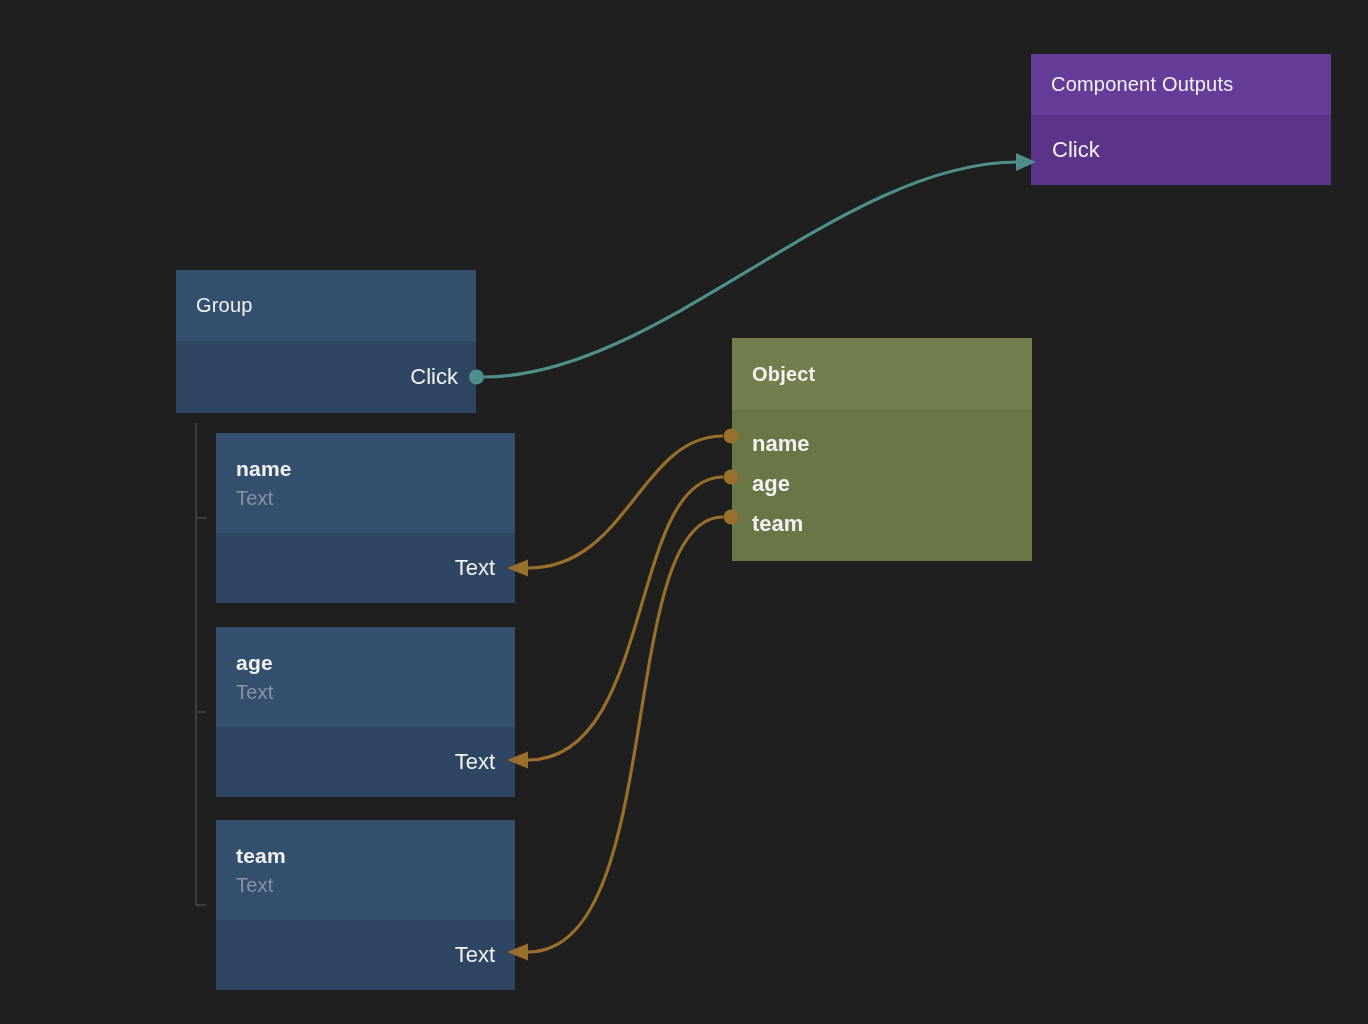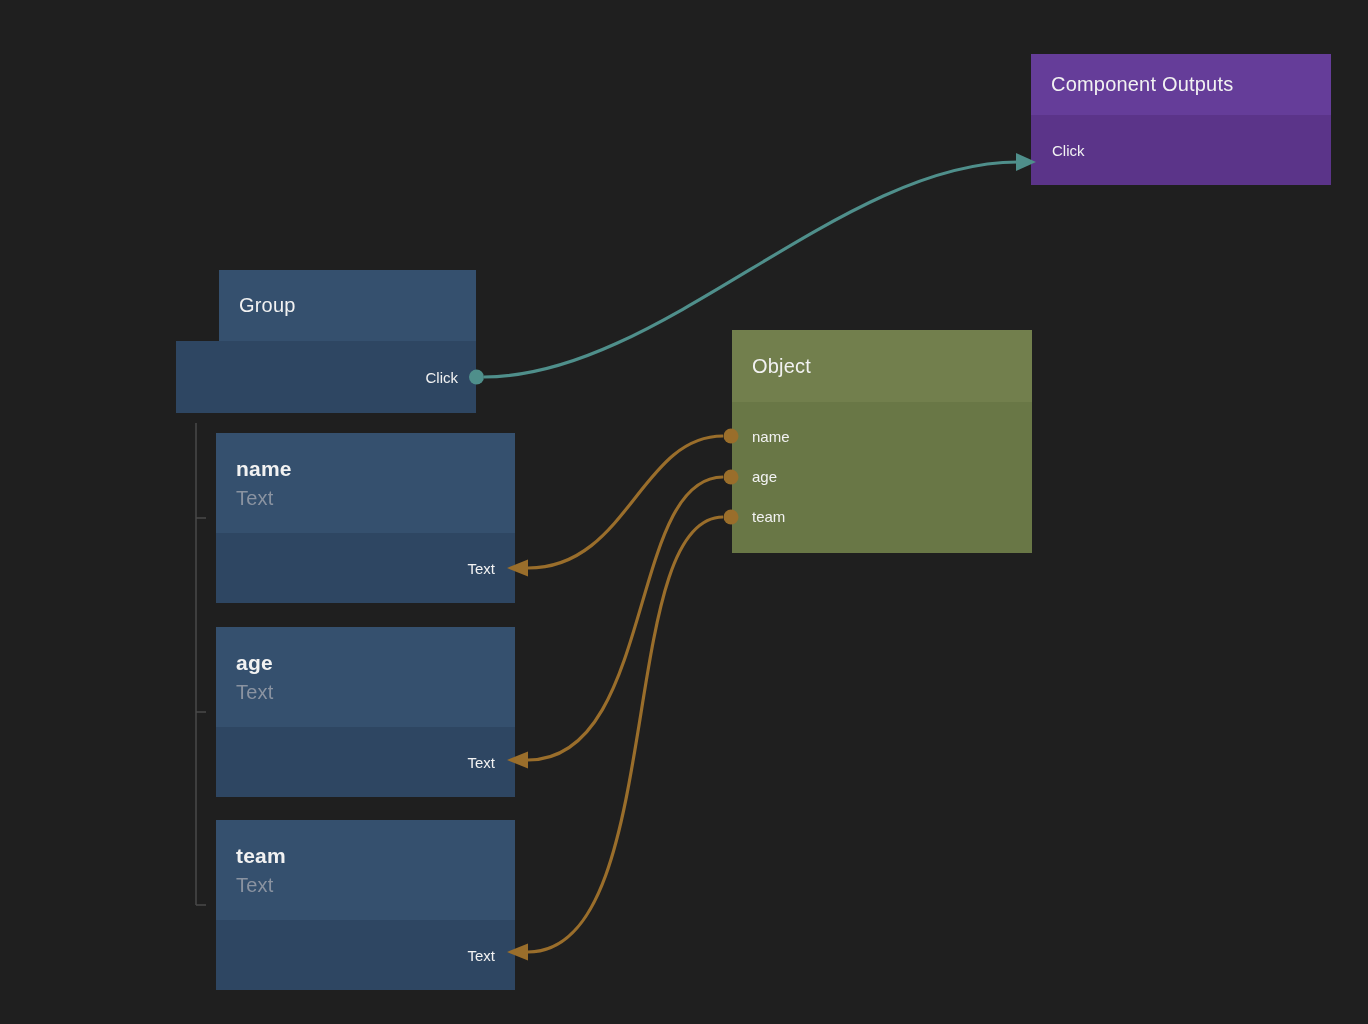--- a/index.html
+++ b/index.html
@@ -32,46 +32,46 @@
   .node .hdr {
     display: flex;
     align-items: center;
     padding: 0 20px;
     font-size: 20px;
     letter-spacing: 0.2px;
   }
   .node .body-row {
     display: flex;
     align-items: center;
-    font-size: 15px;
+    font-size: 22px;
   }
   
   .blue .hdr  { background: #35506E; }
   .blue .body { background: #2E4662; }
   
   .purple .hdr  { background: #653D99; }
   .purple .body { background: #5B3489; }
   
   .olive .hdr  { background: #727F4D; }
   .olive .body { background: #697746; }
 
   
   #group-node { left: 176px; top: 270px; width: 300px; }
-  #group-node .hdr { height: 71px; margin-left: 43px; }
+  #group-node .hdr { height: 71px; }
   #group-node .body { height: 72px; }
   #group-node .body-row { height: 72px; justify-content: flex-end; padding-right: 18px; }
 
   
   #component-outputs-node { left: 1031px; top: 54px; width: 300px; }
   #component-outputs-node .hdr { height: 61px; }
   #component-outputs-node .body { height: 70px; }
   #component-outputs-node .body-row { height: 70px; padding-left: 21px; }
 
   
-  #object-node { left: 732px; top: 330px; width: 300px; }
+  #object-node { left: 732px; top: 338px; width: 300px; font-weight: bold; }
   #object-node .hdr { height: 72px; }
   #object-node .body { height: 151px; padding-top: 14px; box-sizing: border-box; }
   #object-node .body-row { height: 40px; padding-left: 20px; }
 
   
   .field-node { width: 299px; }
   .field-node .hdr {
     height: 100px;
     flex-direction: column;
     align-items: flex-start;

